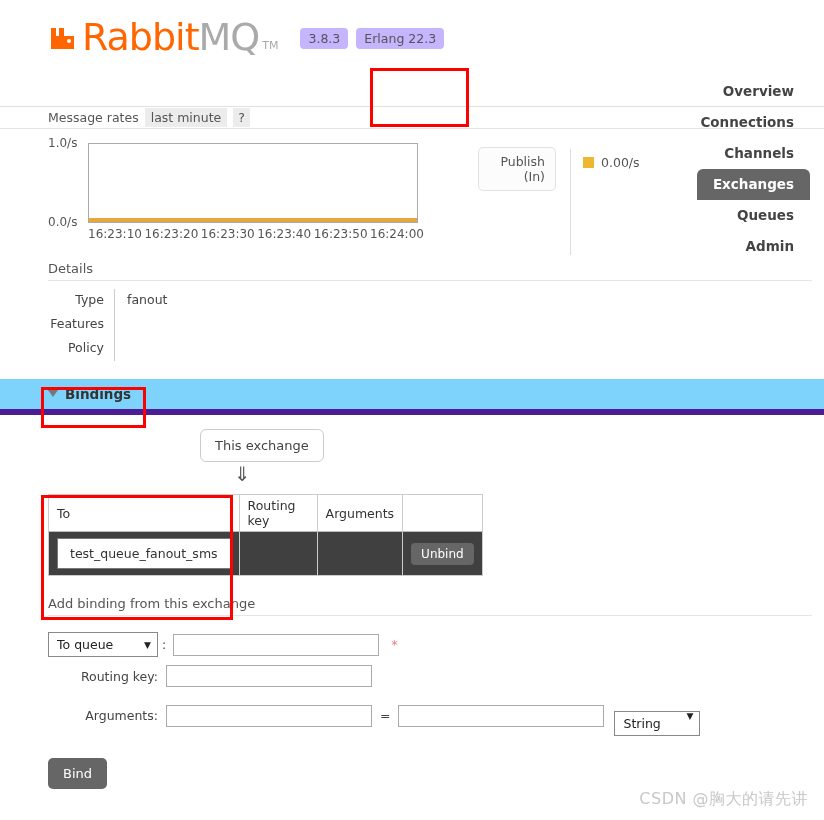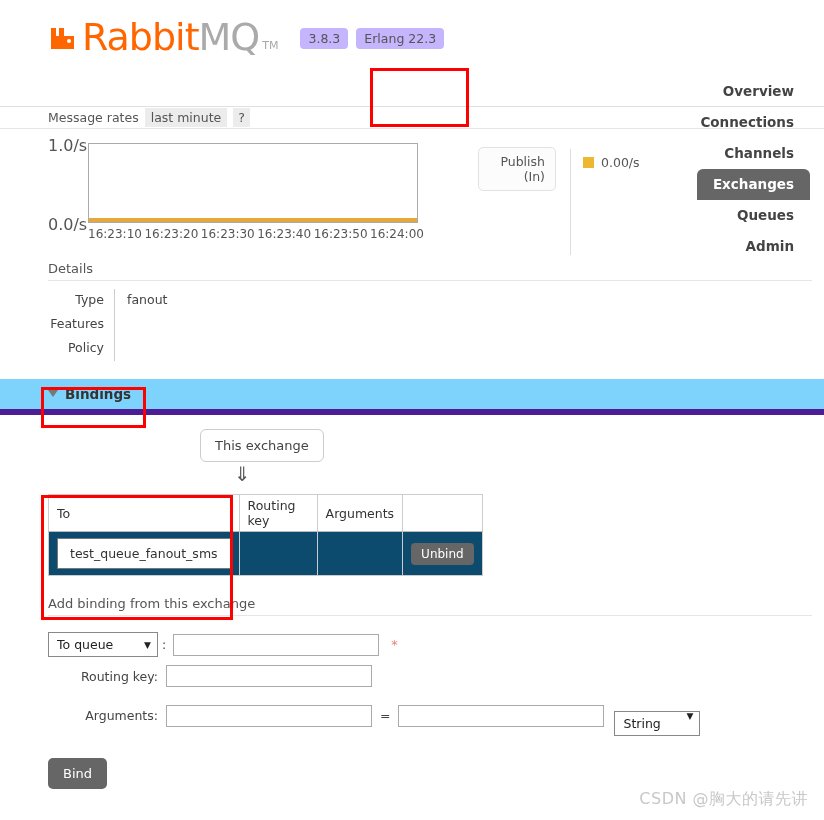--- a/index.html
+++ b/index.html
@@ -65,21 +65,21 @@
   .subhead .help {
     font-size: 12.5px; color: #555; background: #ececec;
     padding: 2px 5px; margin-left: 6px; cursor: pointer;
   }
 
   
   .chartblock { position: relative; padding: 14px 0 0 48px; height: 128px; display: flex; }
   .chartwrap { position: relative; width: 380px; height: 100px; }
   .y-lab {
     position: absolute; right: 100%; margin-right: 6px;
-    font-size: 16px; color: #555; white-space: nowrap;
+    font-size: 12px; color: #555; white-space: nowrap;
   }
   .y-top { top: -6px; }
   .y-bot { bottom: 8px; }
   .plot {
     position: absolute; left: 40px; top: 0; width: 330px; height: 80px;
     border: 1px solid #aaa; background: #fff;
   }
   .series-line {
     position: absolute; left: 0; right: 0; bottom: 0; height: 4px;
     background: #e5a83a;
@@ -140,21 +140,21 @@
   table.bindings { border-collapse: collapse; font-size: 12.5px; color: #444; }
   table.bindings th {
     text-align: left; font-weight: normal; color: #333;
     border: 1px solid #ccc; border-bottom: 1px solid #bbb;
     padding: 3px 8px; background: #fff; font-size: 12.5px;
   }
   table.bindings td {
     border: 1px solid #ccc; padding: 6px 8px; vertical-align: middle;
   }
   table.bindings tr.odd td { background: #ececec; }
-  table.bindings tr.even td { background: #0c4a6e; }
+  table.bindings tr.even td { background: #404040; }
   .qlink {
     display: inline-block; border: 1px solid #777; background: #fff;
     padding: 7px 12px; font-size: 12.5px; color: #333; cursor: pointer;
     white-space: nowrap;
   }
   .btn-unbind {
     background: #666; color: #fff; border: none; border-radius: 4px;
     padding: 4px 10px; font-size: 12px; cursor: pointer;
     font-family: "DejaVu Sans", "Liberation Sans", sans-serif;
   }

